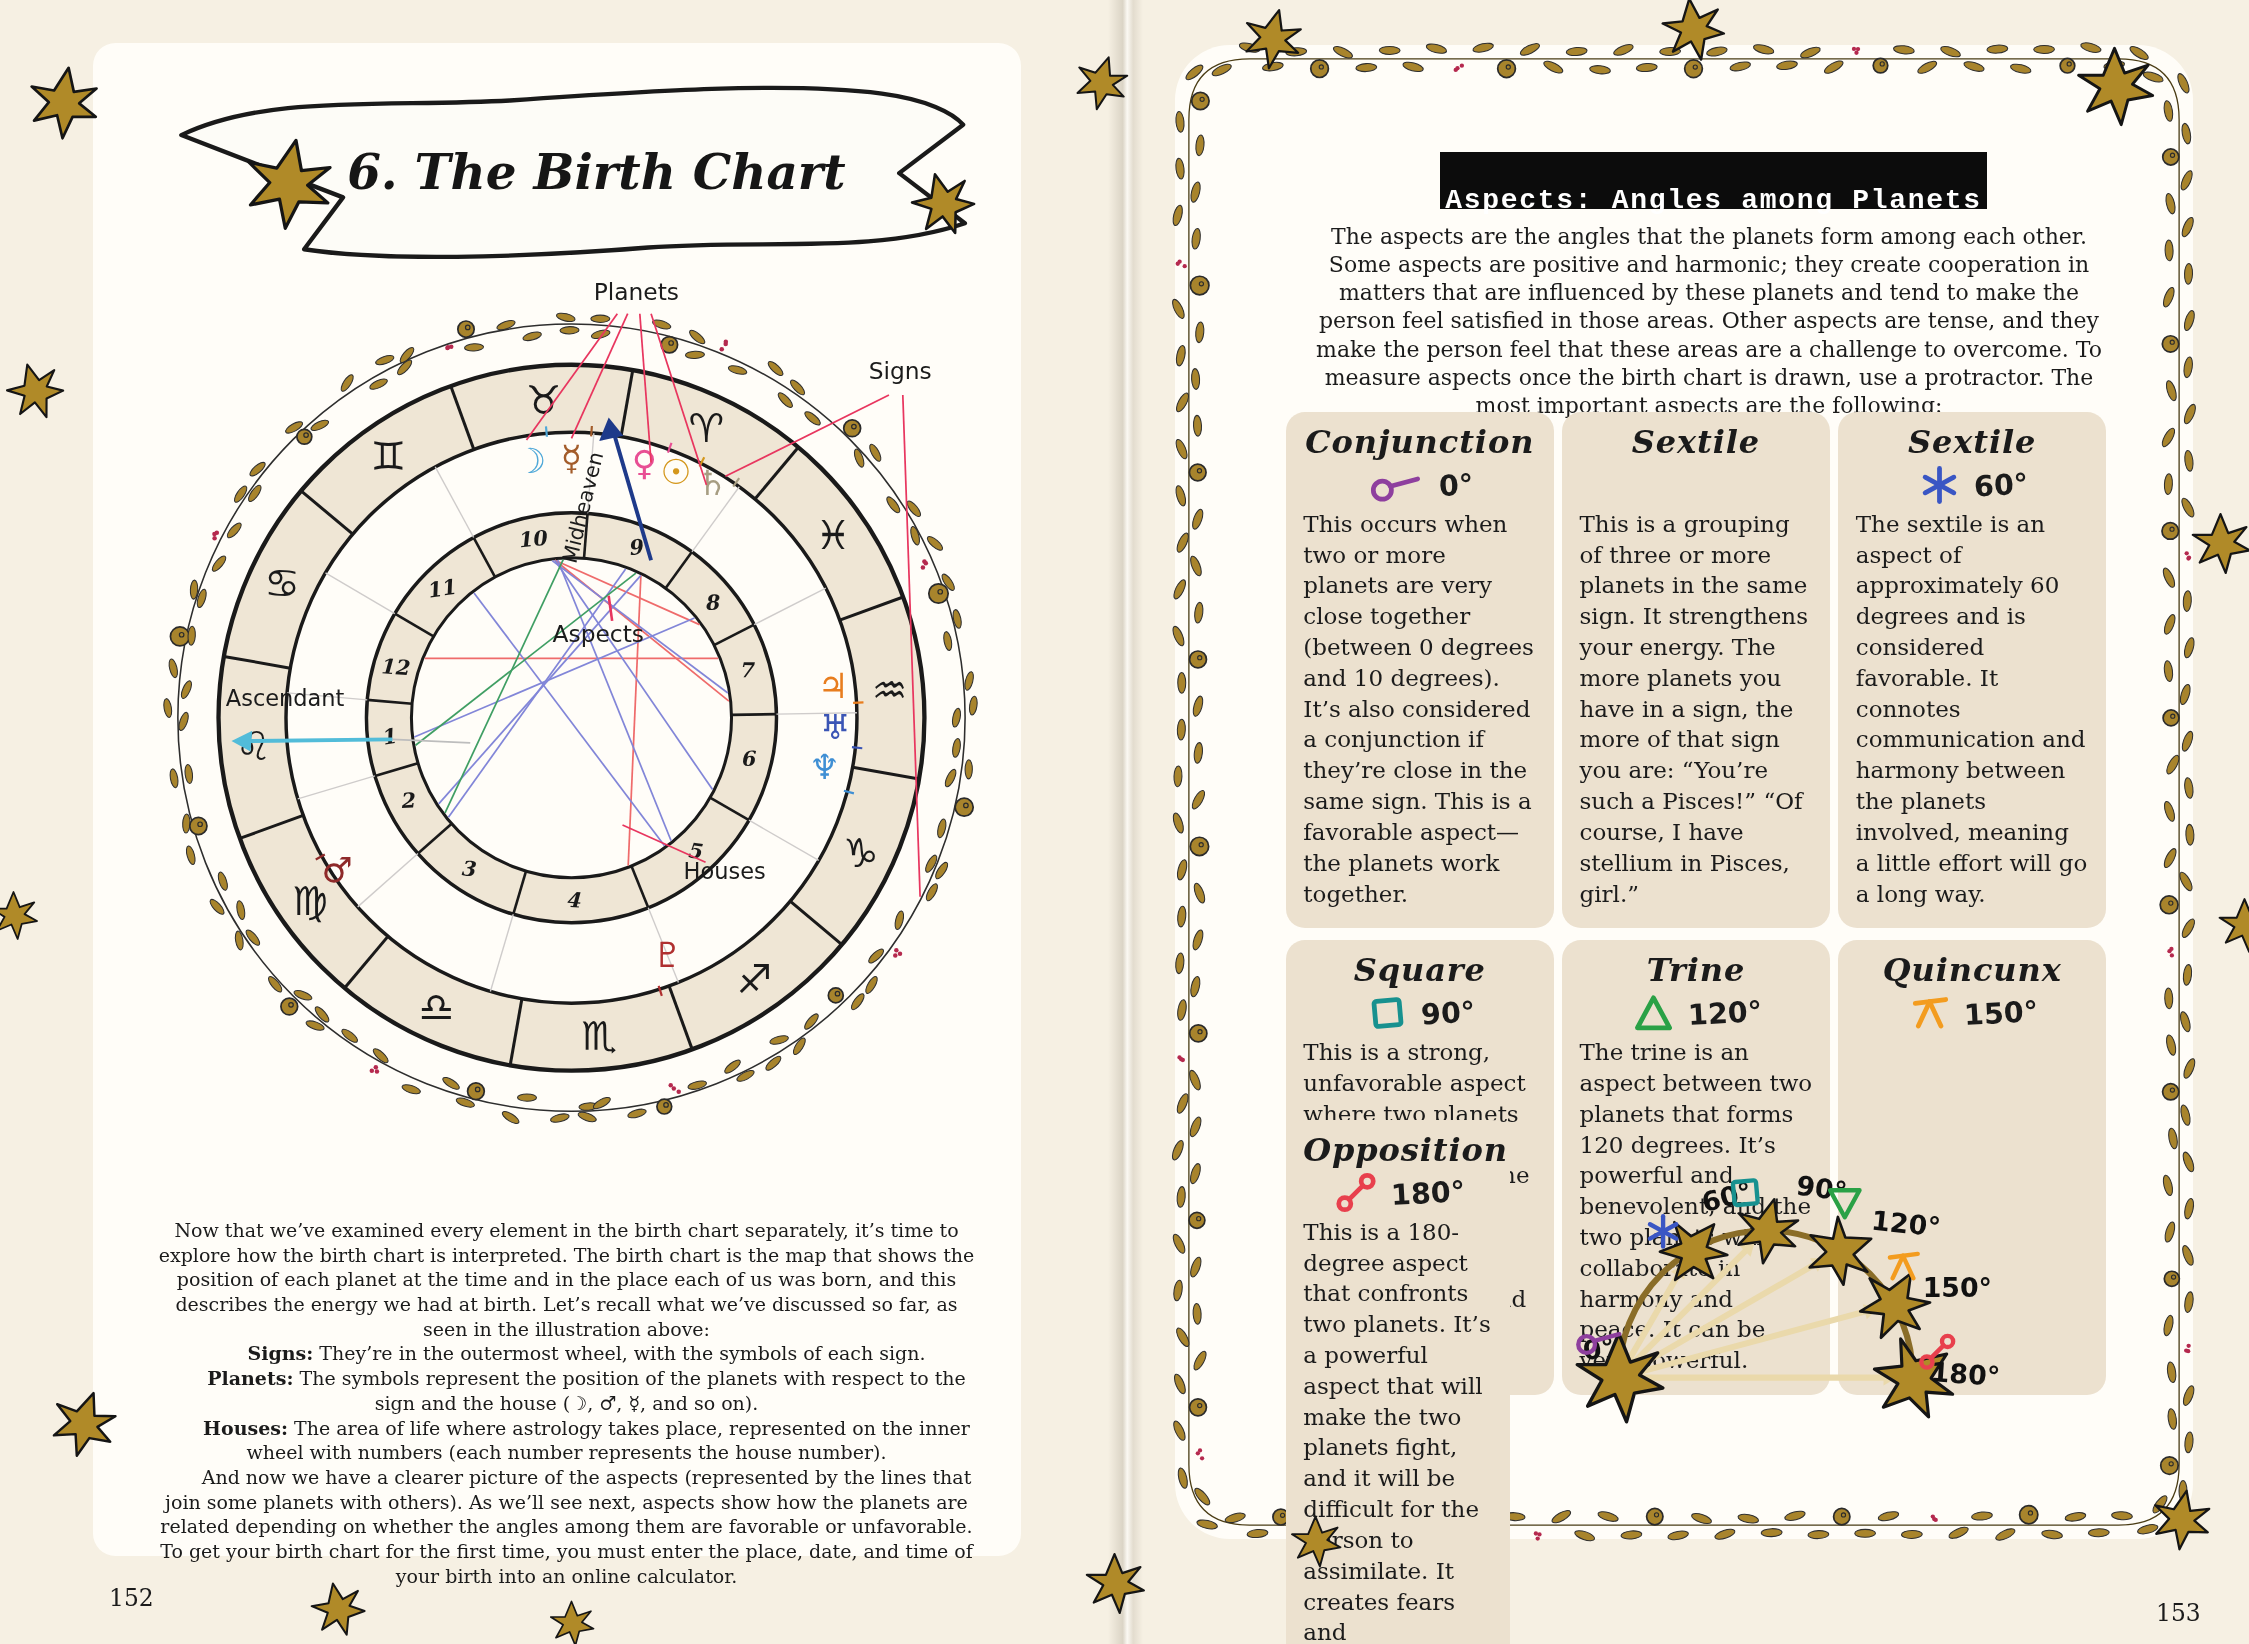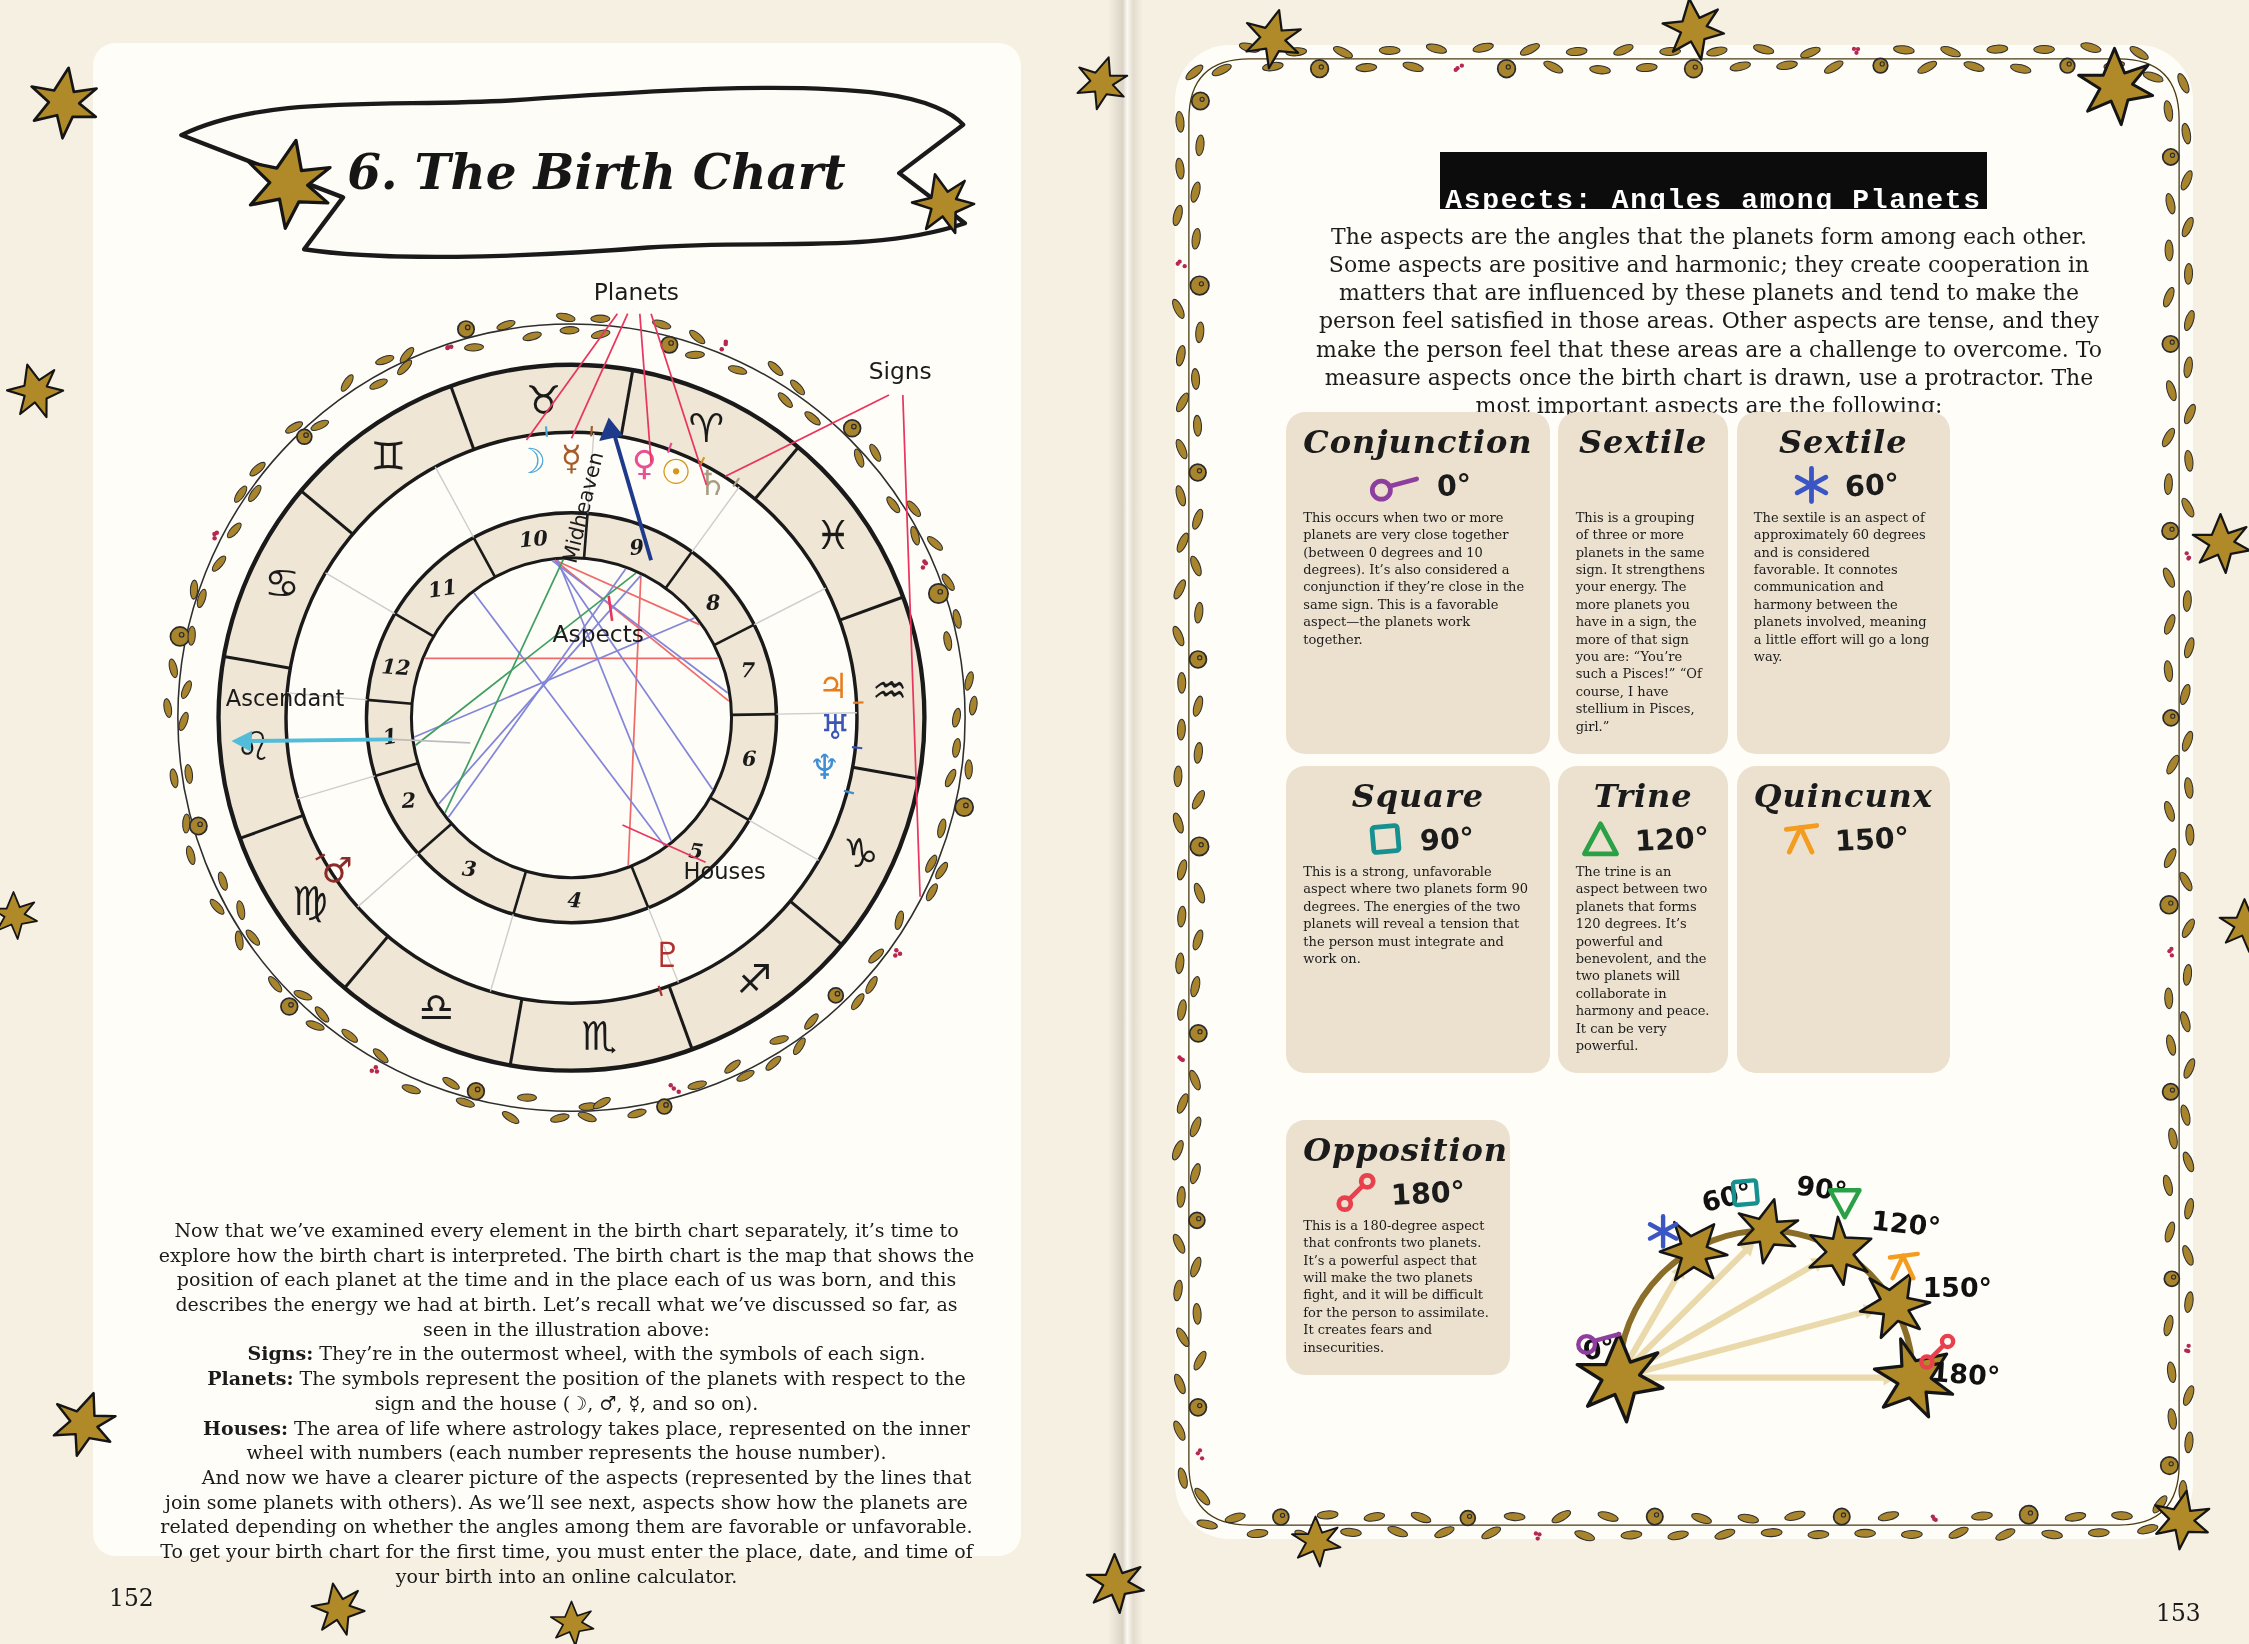--- a/index.html
+++ b/index.html
@@ -17,28 +17,28 @@
   #left-body{position:absolute;left:152px;top:1218px;width:829px;font-size:19px;line-height:1.3;text-align:center;}
   .body-item,#left-para2{text-indent:40px;}
   .pagenum{position:absolute;font-size:23.4px;}
   #pagenum-left{left:73px;top:1584px;margin-left:36px;}
   #pagenum-right{left:2156px;top:1584px;margin-top:15px;}
   #title-bar{position:absolute;left:1440px;top:152px;width:547px;height:57px;background:#0c0c0c;
      display:flex;align-items:center;justify-content:center;}
   #title-bar span{font-family:"Liberation Mono",monospace;font-weight:700;font-size:28px;color:#ffffff;
      letter-spacing:1.7px;white-space:nowrap;margin-top:40px;}
   #intro{position:absolute;left:1298px;top:223px;width:822px;text-align:center;font-size:22px;line-height:1.28;}
-  #cards-grid{position:absolute;left:1286px;top:412px;width:664px;display:grid;
+  #cards-grid{position:absolute;left:1286px;top:412px;width:820px;display:grid;
      grid-template-columns:repeat(3,1fr);gap:12px 8.7px;align-items:stretch;}
   .aspect-card{background:#ece1cf;border-radius:19px;padding:12px 17.3px 19px;box-sizing:border-box;}
   .card-title{font-style:italic;font-weight:600;font-size:32px;text-align:center;letter-spacing:0.9px;line-height:1.15;}
   .card-symbol{height:48px;display:flex;align-items:center;justify-content:center;gap:10.4px;}
   .card-symbol svg{position:static;}
   .degrees{font-family:"DejaVu Sans",sans-serif;font-weight:800;font-size:28.6px;transform:rotate(-3deg);}
-  .card-text{font-size:13px;line-height:1.34;}
+  .card-text{font-size:23px;line-height:1.34;}
   #opp-card-holder{position:absolute;left:1286px;top:1120px;width:224px;}
   #vine-svg{left:1175px;top:45px;pointer-events:none;}
   #diagram-svg{left:1571px;top:1112px;}
   .bg-star{position:absolute;}
 </style>
 </head>
 <body>
 
 <svg id="hidden-defs" aria-hidden="true">
   <defs>

